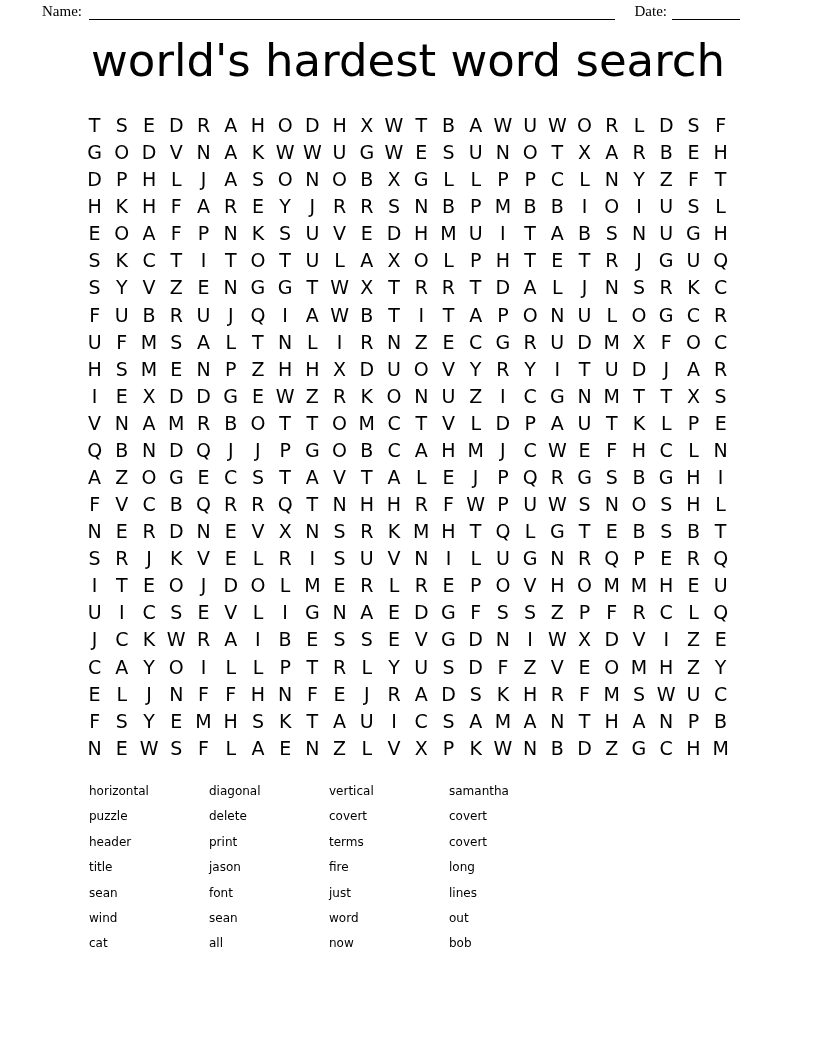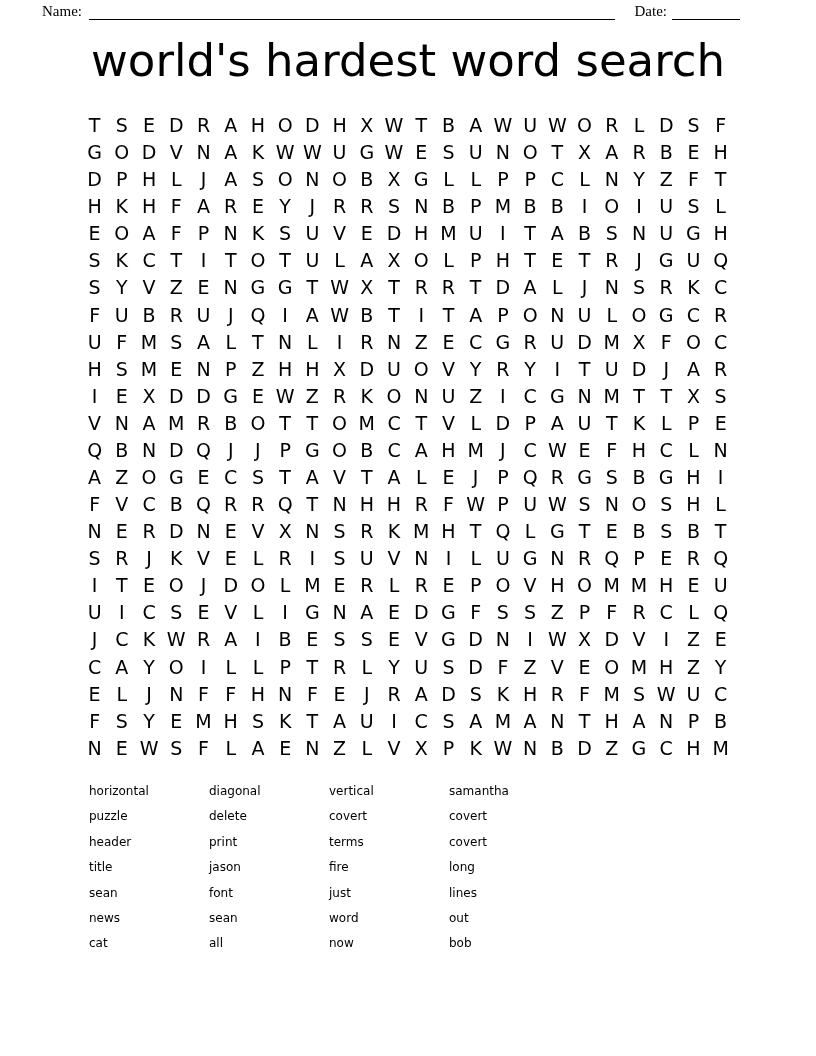--- a/index.html
+++ b/index.html
@@ -734,21 +734,21 @@
     </div>
   </div>
 
 <div class="word-list">
     <div class="word-col">
       <div class="word">horizontal</div>
       <div class="word">puzzle</div>
       <div class="word">header</div>
       <div class="word">title</div>
       <div class="word">sean</div>
-      <div class="word">news</div>
+      <div class="word">wind</div>
       <div class="word">cat</div>
     </div>
     <div class="word-col">
       <div class="word">diagonal</div>
       <div class="word">delete</div>
       <div class="word">print</div>
       <div class="word">jason</div>
       <div class="word">font</div>
       <div class="word">sean</div>
       <div class="word">all</div>

